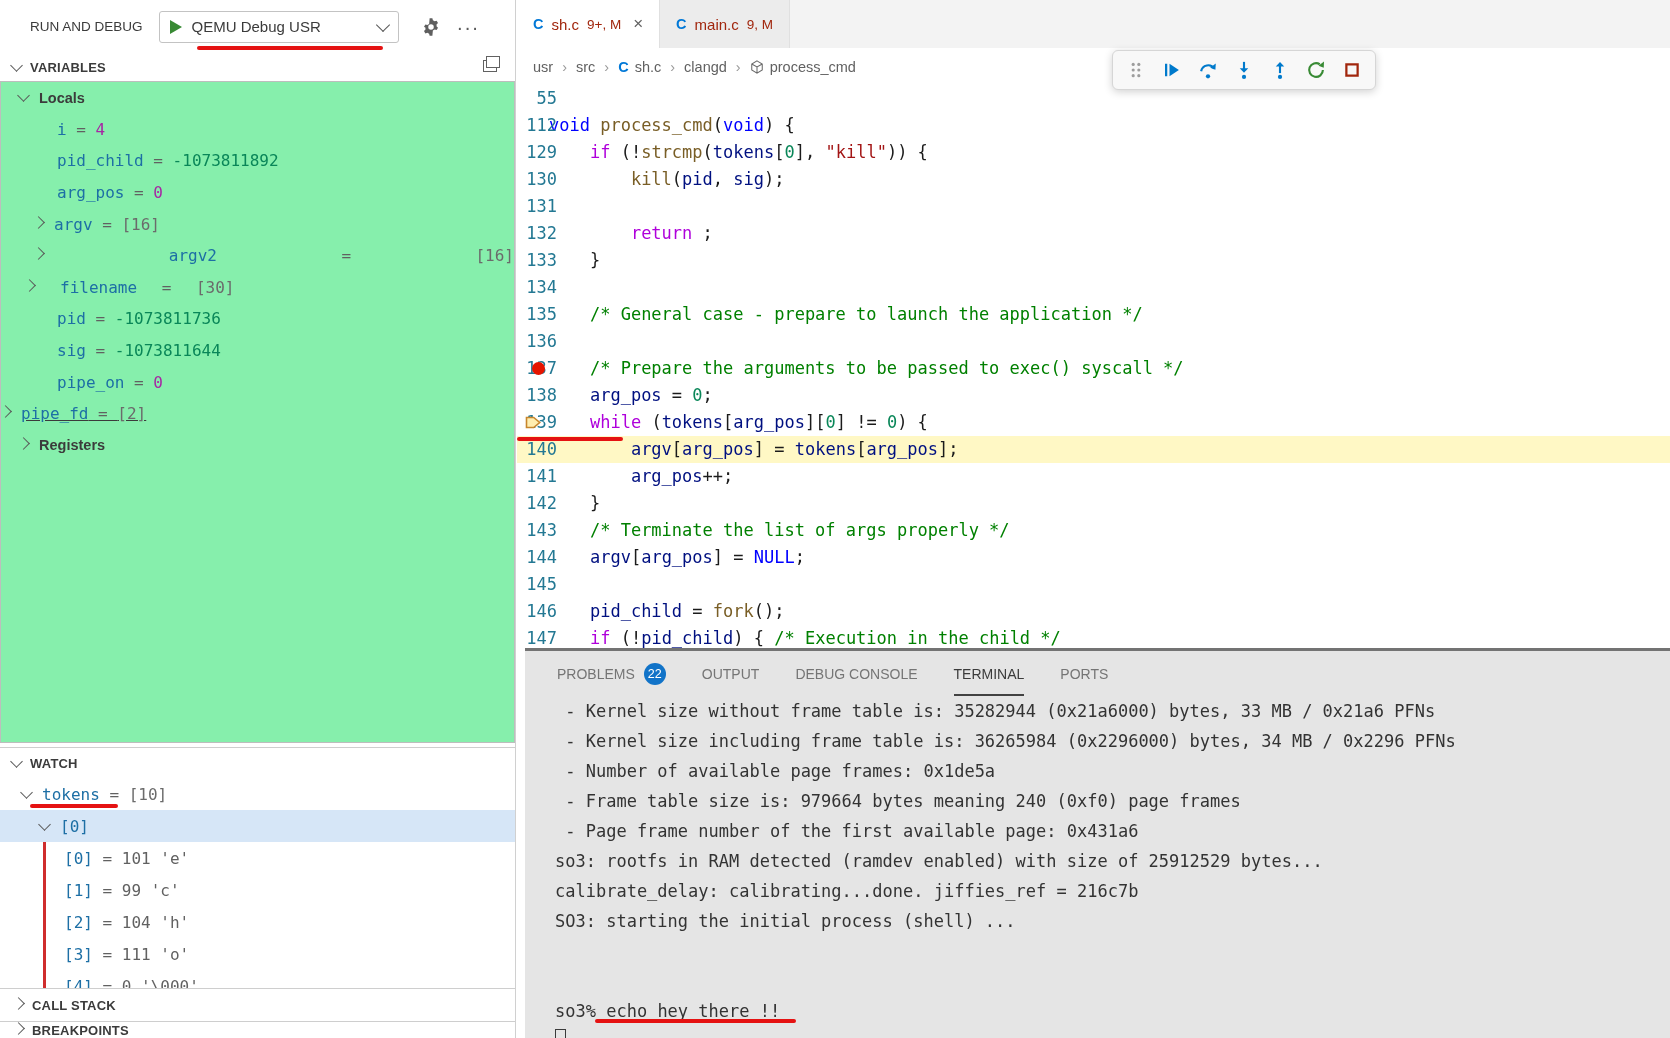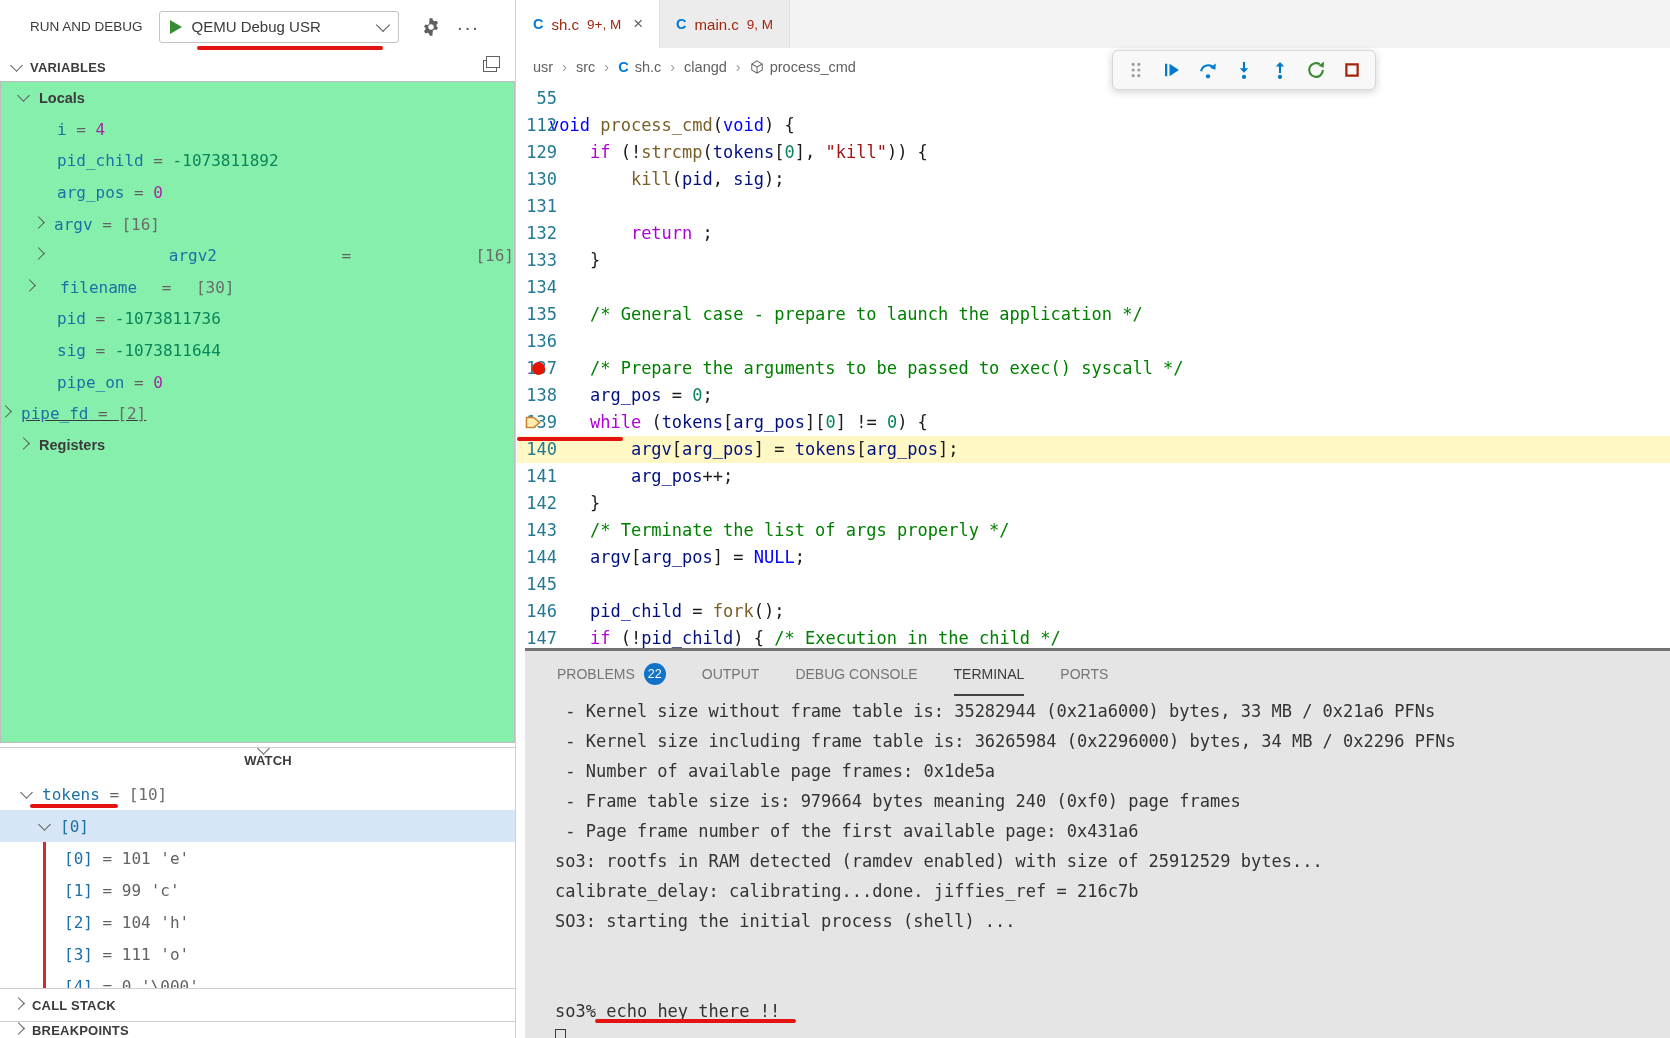--- a/index.html
+++ b/index.html
@@ -26,21 +26,21 @@
   .trow.group{padding-left:18px;}
   .trow .chev{margin-right:11px;}
   .group-label{font-family:"Liberation Sans",sans-serif;font-weight:bold;font-size:14.5px;color:#3b3b3b;}
   .tname{color:var(--debug-name);}
   .teq{color:#616161;}
   .tval.green{color:var(--val-green);}
   .tval.purple{color:var(--val-purple);}
   .tval.gray{color:var(--val-gray);}
   .tval.dim{color:#616161;}
   .watch{position:absolute;top:747px;left:0;right:0;height:241px;border-top:1px solid #cecece;overflow:hidden;}
-  .watch-header{height:30px;display:flex;align-items:center;padding-left:12px;flex-direction:column;}
+  .watch-header{height:30px;display:flex;align-items:center;padding-left:12px;}
   .wrow{height:32px;display:flex;align-items:center;font-family:"DejaVu Sans Mono",monospace;font-size:16px;white-space:pre;}
   .wrow .chev{margin-right:11px;}
   .wrow.root{padding-left:22px;}
   .wrow.sub{padding-left:40px;}
   .wrow.elem{padding-left:64px;color:#616161;}
   .wrow.selected{background:#d6e6f7;}
   .redbar{position:absolute;left:43px;top:94px;bottom:0;width:3px;background:#cf2d2d;}
   .callstack{position:absolute;top:988px;left:0;right:0;height:33px;border-top:1px solid #cecece;display:flex;align-items:center;padding-left:14px;}
   .breakpoints{position:absolute;top:1021px;left:0;right:0;height:17px;border-top:1px solid #cecece;display:flex;align-items:center;padding-left:14px;overflow:hidden;}
   

